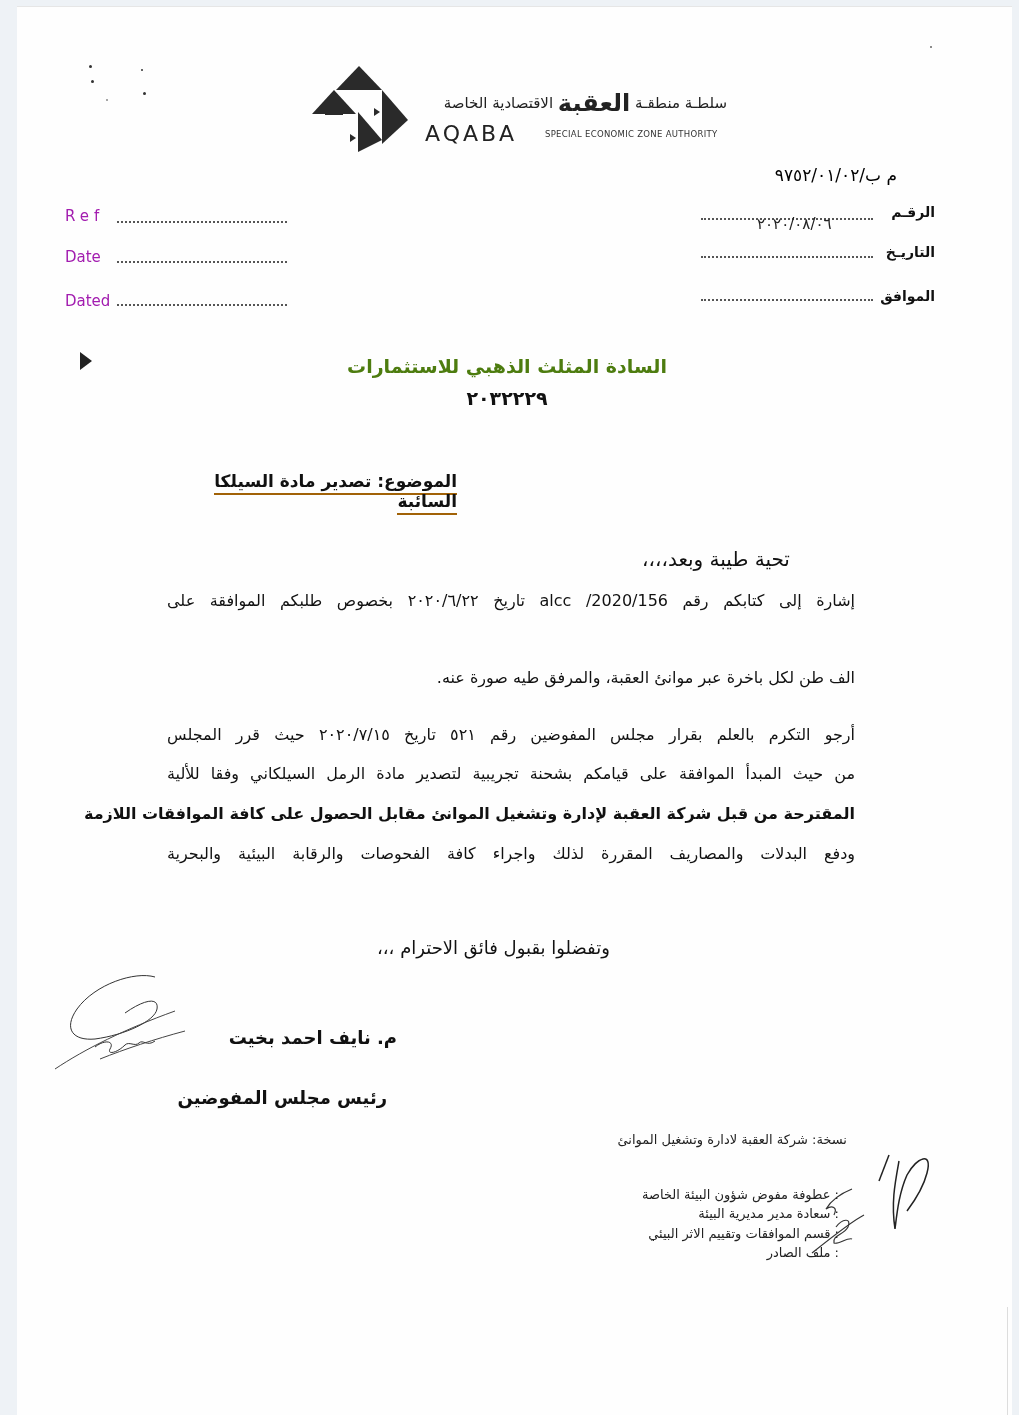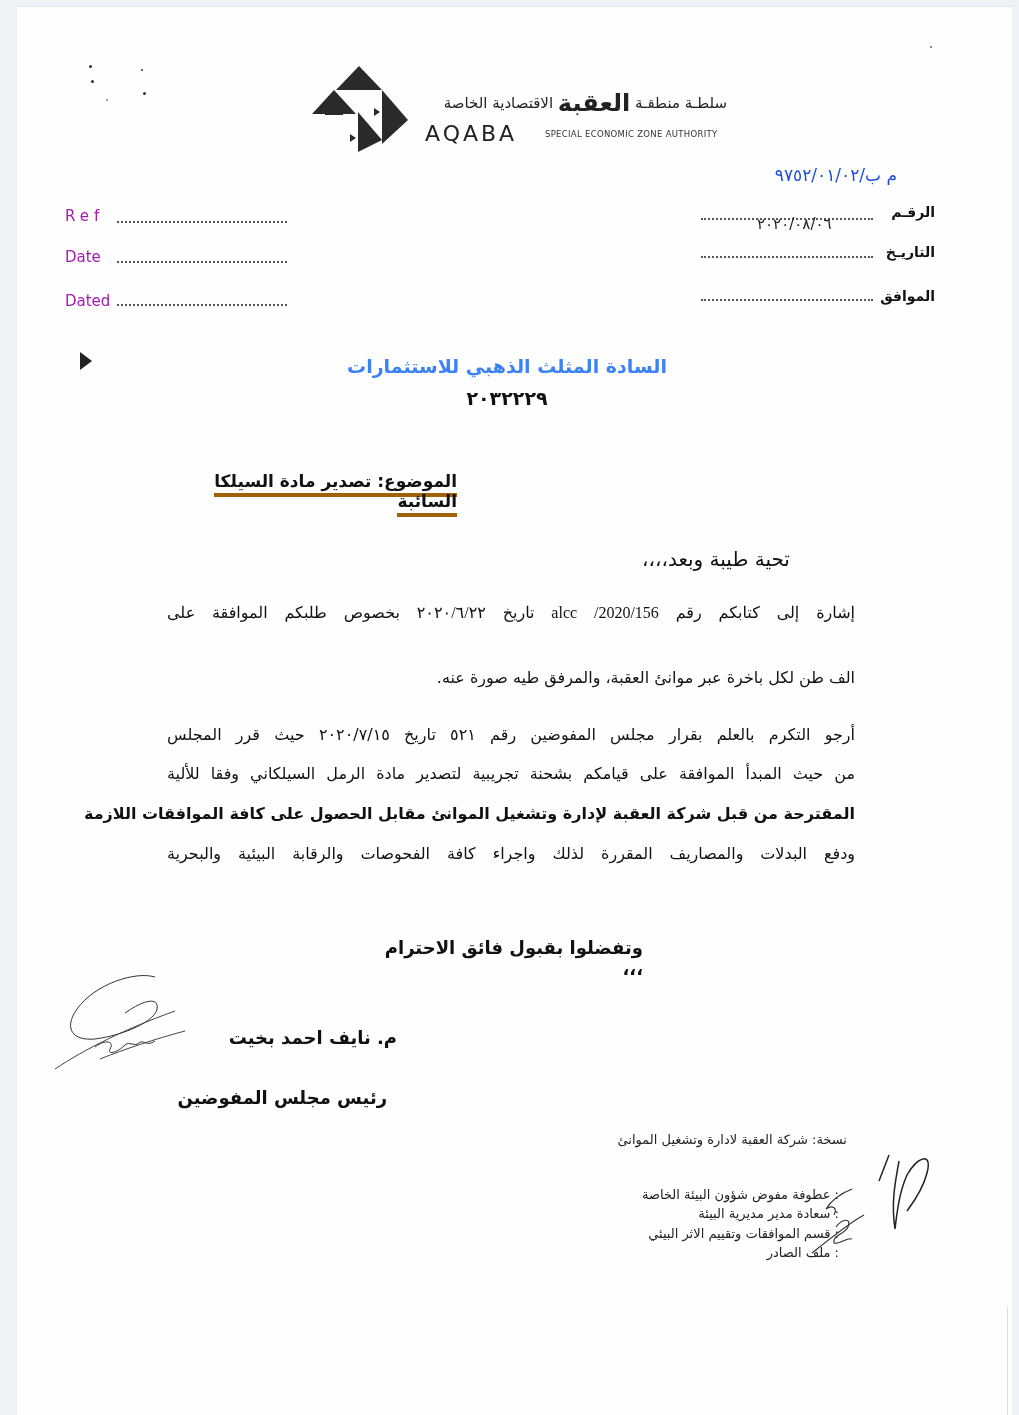--- a/index.html
+++ b/index.html
@@ -18,43 +18,43 @@
   .rtl { direction: rtl; unicode-bidi: embed; }
   .speck { position: absolute; width: 3px; height: 3px; background: #333; border-radius: 50%; }
 
   
   .logo-mark { left: 295px; top: 57px; width: 100px; height: 90px; }
   .logo-ar { left: 410px; top: 82px; width: 300px; height: 26px; font-size: 15px; color: #222; text-align: right; white-space: nowrap; }
   .logo-ar .big { font-size: 24px; font-weight: bold; vertical-align: -3px; }
   .logo-en { left: 408px; top: 114px; font-family: "DejaVu Sans", sans-serif; font-size: 22px; letter-spacing: 3px; color: #222; }
   .logo-en-sub { left: 528px; top: 122px; font-size: 8.5px; color: #333; letter-spacing: 0.3px; }
 
-  .refnum { left: 730px; top: 158px; width: 150px; font-size: 17px; color: #1d4ed8; text-align: right; }
+  .refnum { left: 730px; top: 158px; width: 150px; font-size: 17px; color: #000000; text-align: right; }
 
   
   .field-label { font-size: 15px; color: #a21caf; }
   .dots { border-bottom: 2px dotted #555; height: 0; }
 
   
   .ar-label { font-size: 14px; font-weight: bold; color: #111; text-align: right; width: 70px; }
   .datehand { left: 740px; top: 208px; font-size: 15px; color: #222; letter-spacing: 1px; }
 
   .arrow-icon { left: 63px; top: 345px; width: 0; height: 0; border-top: 9px solid transparent; border-bottom: 9px solid transparent; border-left: 12px solid #222; }
 
-  .addressee { left: 300px; top: 348px; width: 380px; text-align: center; font-size: 19px; font-weight: bold; color: #3b82f6; }
+  .addressee { left: 300px; top: 348px; width: 380px; text-align: center; font-size: 19px; font-weight: bold; color: #4d7c0f; }
   .addressee-num { left: 300px; top: 380px; width: 380px; text-align: center; font-size: 19px; font-weight: bold; letter-spacing: 3px; color: #111; }
 
   .subject { left: 150px; top: 464px; width: 290px; text-align: right; font-size: 17px; font-weight: bold; color: #111; }
-  .subject span { border-bottom: 4px solid #a16207; padding-bottom: 2px; }
+  .subject span { border-bottom: 2px solid #a16207; padding-bottom: 2px; }
 
   .greeting { left: 560px; top: 540px; width: 278px; text-align: center; font-size: 20px; color: #111; }
   .body-line { left: 150px; width: 688px; text-align: justify; text-align-last: justify; font-size: 16px; color: #111; white-space: nowrap; }
   .body-line.last { text-align-last: right; }
 
-  .closing { left: 346px; top: 930px; width: 280px; text-align: right; font-size: 18px; font-weight: bold; color: #111; }
+  .closing { left: 360px; top: 930px; width: 280px; text-align: left; font-size: 18px; font-weight: normal; color: #111; }
 
   .signer-name { left: 170px; top: 1020px; width: 210px; text-align: right; font-size: 18px; font-weight: bold; color: #111; }
   .signer-title { left: 160px; top: 1080px; width: 210px; text-align: right; font-size: 18px; font-weight: bold; color: #111; }
 
   .cc { left: 580px; width: 250px; text-align: right; font-size: 13px; color: #222; white-space: nowrap; }
 
   svg.sig { position: absolute; overflow: visible; }
 </style>
 </head>
 <body>
@@ -108,21 +108,21 @@
 
   <div class="abs arrow-icon"></div>
 
   <div class="abs addressee rtl">السادة المثلث الذهبي للاستثمارات</div>
   <div class="abs addressee-num rtl">٢٠٣٢٢٢٩</div>
 
   <div class="abs subject rtl"><span>الموضوع: تصدير مادة السيلكا السائبة</span></div>
 
   <div class="abs greeting rtl">تحية طيبة وبعد،،،،</div>
 
-  <div class="abs body-line rtl" style="top:596px;font-family:Liberation Serif, serif;">إشارة إلى كتابكم رقم 156/alcc /2020 تاريخ ٢٠٢٠/٦/٢٢ بخصوص طلبكم الموافقة على</div>
+  <div class="abs body-line rtl" style="top:584px;">إشارة إلى كتابكم رقم 156/alcc /2020 تاريخ ٢٠٢٠/٦/٢٢ بخصوص طلبكم الموافقة على</div>
   <div class="abs body-line rtl last" style="top:661px;">الف طن لكل باخرة عبر موانئ العقبة، والمرفق طيه صورة عنه.</div>
 
   <div class="abs body-line rtl" style="top:718px;">أرجو التكرم بالعلم بقرار مجلس المفوضين رقم ٥٢١ تاريخ ٢٠٢٠/٧/١٥ حيث قرر المجلس</div>
   <div class="abs body-line rtl" style="top:757px;">من حيث المبدأ الموافقة على قيامكم بشحنة تجريبية لتصدير مادة الرمل السيلكاني وفقا للألية</div>
   <div class="abs body-line rtl" style="top:797px;font-weight:bold;">المقترحة من قبل شركة العقبة لإدارة وتشغيل الموانئ مقابل الحصول على كافة الموافقات اللازمة</div>
   <div class="abs body-line rtl" style="top:837px;">ودفع البدلات والمصاريف المقررة لذلك واجراء كافة الفحوصات والرقابة البيئية والبحرية</div>
 
   <div class="abs closing rtl">وتفضلوا بقبول فائق الاحترام ،،،</div>
 
   <svg class="sig" style="left:38px;top:962px;" width="150" height="110" viewBox="0 0 150 110">

